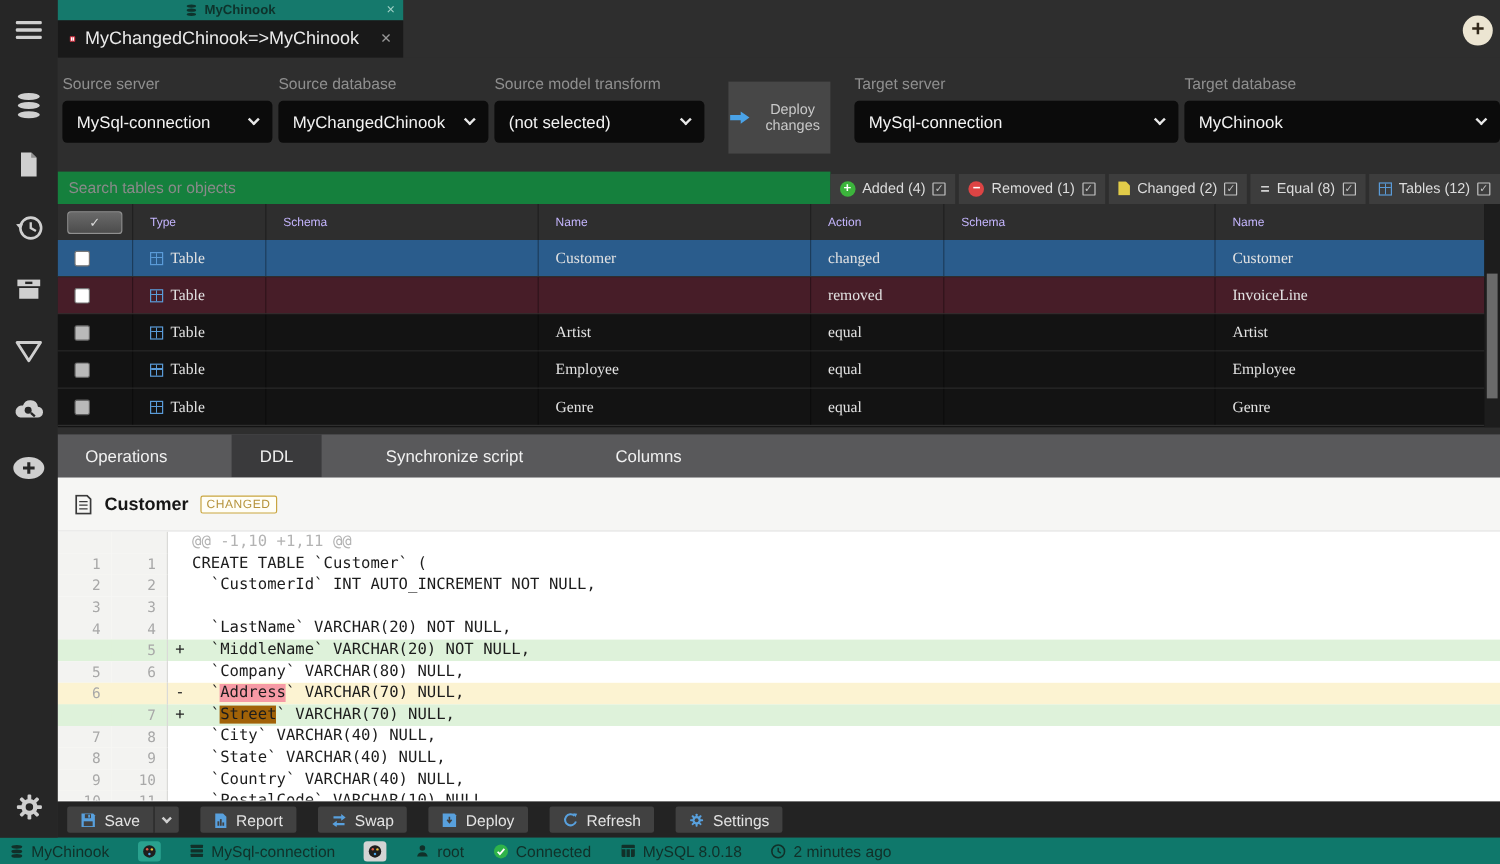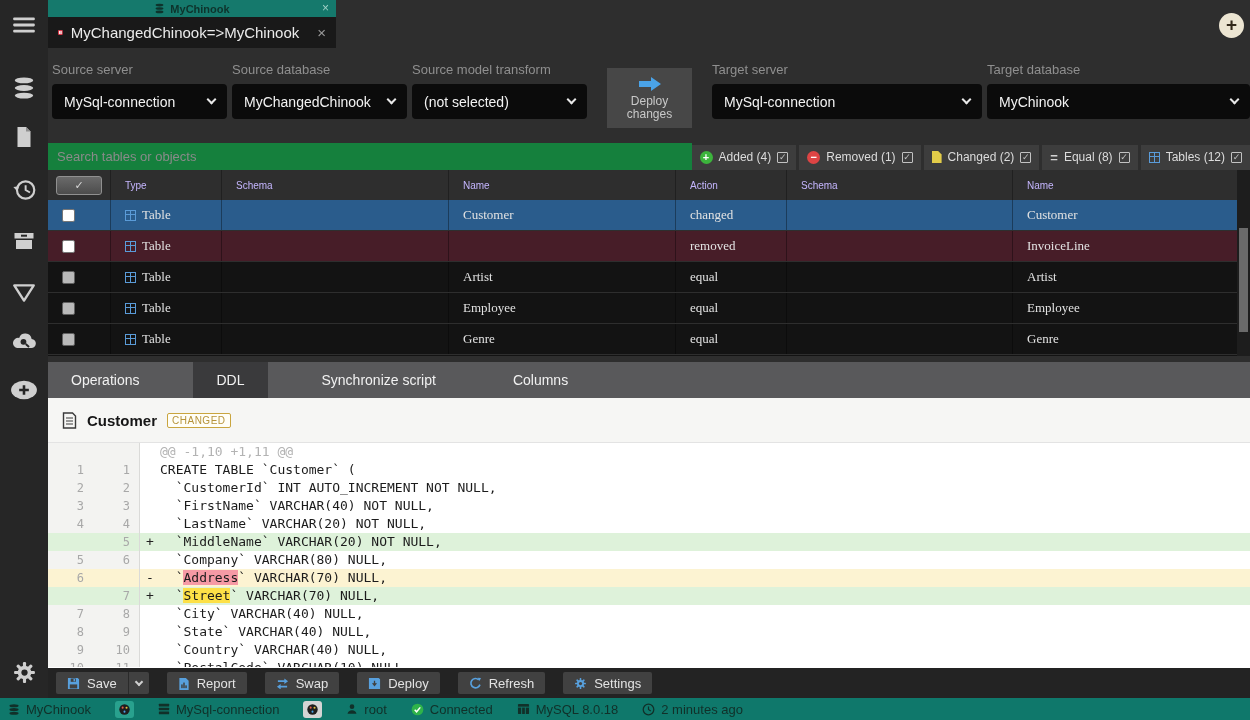--- a/index.html
+++ b/index.html
@@ -31,21 +31,21 @@
   .form { position:absolute; left:0; top:48px; width:1202px; height:95px; }
   .fgroup { position:absolute; top:14px; }
   .fgroup label { display:block; font-size:13px; color:#8f8f8f; margin-bottom:7px; }
   .dropdown { height:35px; background:#0b0b0b; border-radius:4px; display:flex; align-items:center;
               justify-content:space-between; padding:0 12px; color:#f3f3f3; font-size:14px; }
   .chev { width:7px; height:7px; border-right:2px solid #e8e8e8; border-bottom:2px solid #e8e8e8;
           transform:rotate(45deg); margin-top:-4px; flex:0 0 auto; }
   .g1{left:4px;width:175px} .g2{left:184px;width:175px} .g3{left:364px;width:175px}
   .g4{left:664px;width:270px} .g5{left:939px;width:263px}
   .deploy-big { position:absolute; left:559px; top:20px; width:85px; height:60px; background:#474747;
-                display:flex; flex-direction:column; align-items:center; justify-content:center; gap:3px;
+                display:flex; align-items:center; justify-content:center; gap:3px;
                 color:#c9c9c9; font-size:12px; text-align:center; line-height:13px; }
 
   
   .searchrow { position:absolute; left:0; top:143px; width:1202px; height:27px; display:flex; }
   .search-input { width:689px; height:27px; background:#15803d; border:none; outline:none;
                   color:#cfcfcf; font-size:13px; padding:0 9px; font-family:"Liberation Sans",sans-serif; }
   .search-input::placeholder { color:#8a8a8a; }
   .badges { display:flex; gap:3px; align-items:center; height:27px; padding-top:1px; }
   .badge { height:25px; background:#3d3d3d; display:flex; align-items:center; gap:6px;
            padding:0 8px; font-size:12px; color:#dcdcdc; white-space:nowrap; }
@@ -100,21 +100,21 @@
   .codewrap { height:224px; overflow:hidden; font-family:"DejaVu Sans Mono", monospace; }
   .dline { display:flex; height:18px; background:#fff; }
   .num { flex:0 0 45px; text-align:right; padding-right:9px; color:#a8a8a8; background:#f3f3f1;
          font-size:12px; line-height:18px; }
   .num.new { flex:0 0 47px; border-right:1px solid #dadad8; }
   .sign { flex:0 0 20px; text-align:center; font-size:13px; line-height:18px; color:#222; }
   .code { white-space:pre; font-size:13px; line-height:18px; color:#1c1c1c; }
   .dline.hunk .code { color:#b3b3b3; }
   .dline.add, .dline.add .num { background:#def2da; }
   .dline.del, .dline.del .num { background:#fcf3d2; }
-  .hl-del { background:#f69aa5; } .hl-add { background:#fde047; }
+  .hl-del { background:#f69aa5; } .hl-add { background:#a16207; }
 
   
   .btoolbar { position:absolute; left:0; top:668px; width:1202px; height:30px; background:#232323;
               display:flex; align-items:center; padding-left:8px; gap:18px; }
   .tbtn { height:22px; background:#414141; border-radius:2px; display:flex; align-items:center;
           gap:7px; padding:0 11px; font-size:13px; color:#e3e3e3; }
   .tbtn-split { display:flex; height:22px; }
   .tbtn-split .tbtn { border-radius:2px 0 0 2px; }
   .split-arrow { width:21px; height:22px; background:#414141; border-left:1px solid #2a2a2a;
                  border-radius:0 2px 2px 0; display:flex; align-items:center; justify-content:center; }
@@ -433,21 +433,20 @@
     <span class="num old">2</span>
     <span class="num new">2</span>
     <span class="sign"></span>
     <span class="code">  `CustomerId` INT AUTO_INCREMENT NOT NULL,</span>
   </div>
 
   <div class="dline ctx">
     <span class="num old">3</span>
     <span class="num new">3</span>
     <span class="sign"></span>
-    <span class="code">  `FirstName` VARCHAR(40) NOT NULL,</span>
   </div>
 
   <div class="dline ctx">
     <span class="num old">4</span>
     <span class="num new">4</span>
     <span class="sign"></span>
     <span class="code">  `LastName` VARCHAR(20) NOT NULL,</span>
   </div>
 
   <div class="dline add">

